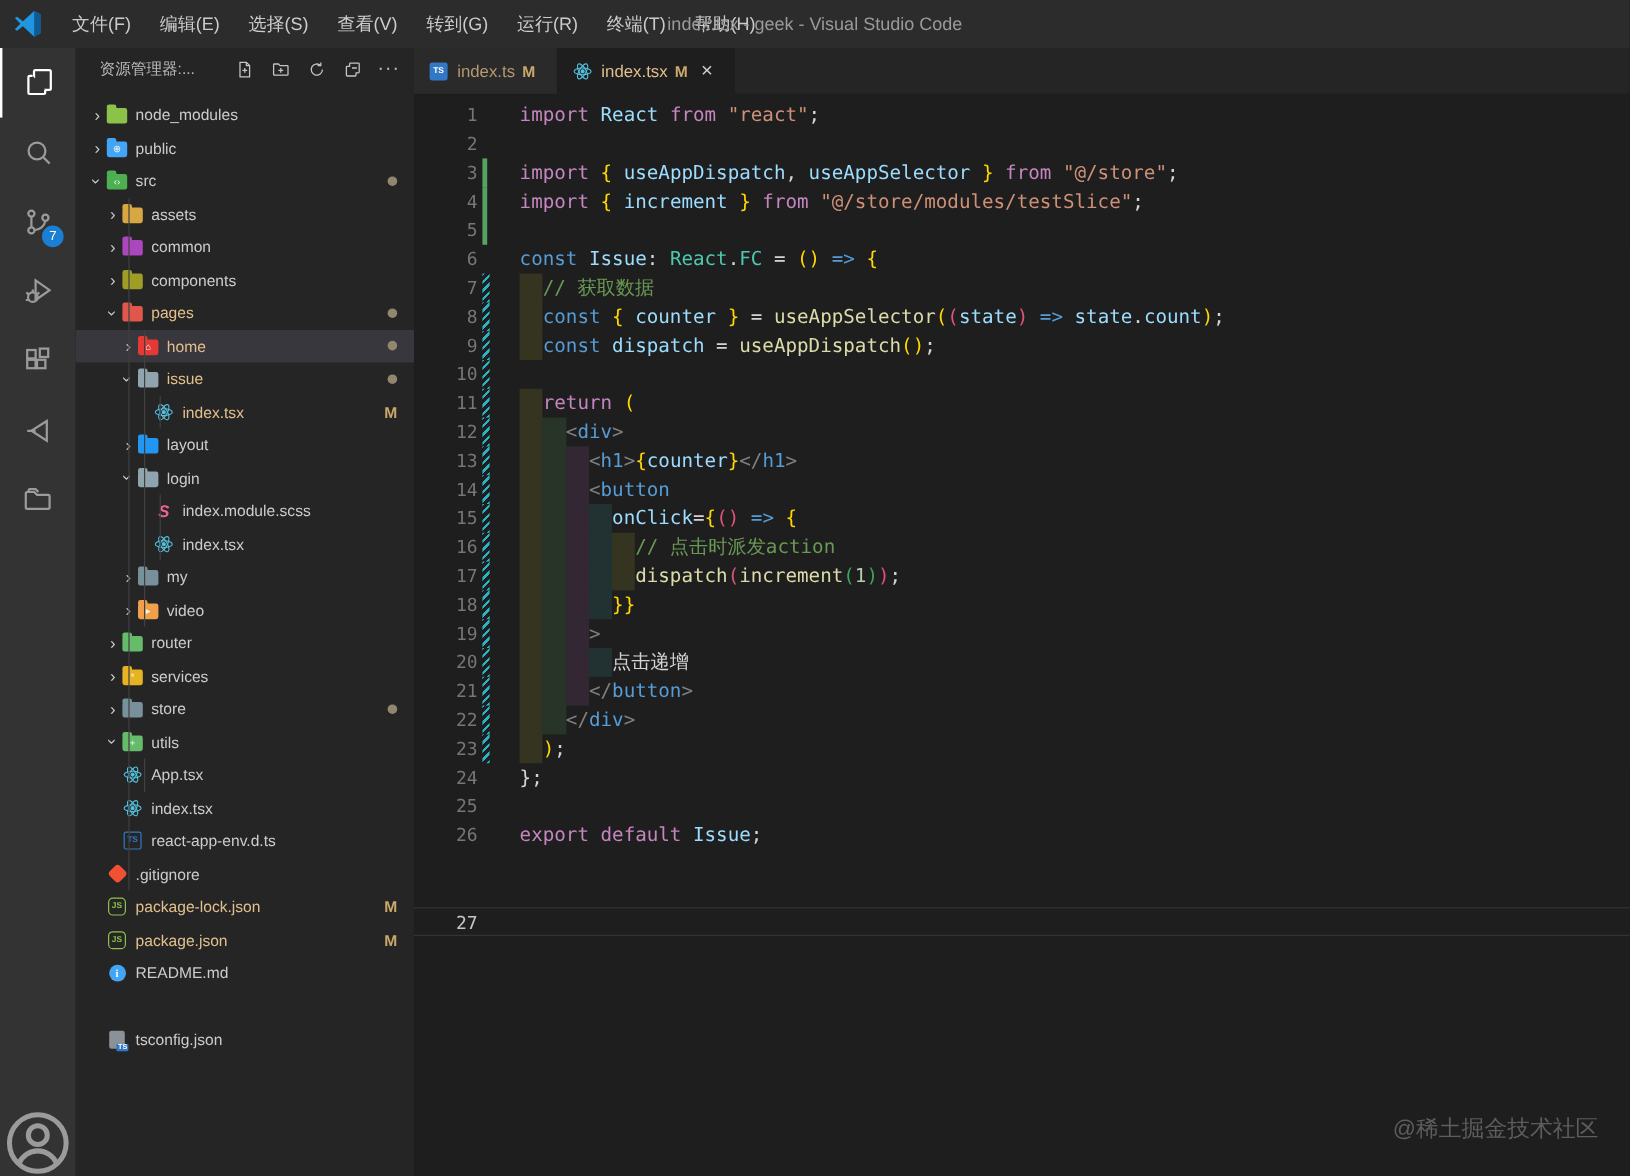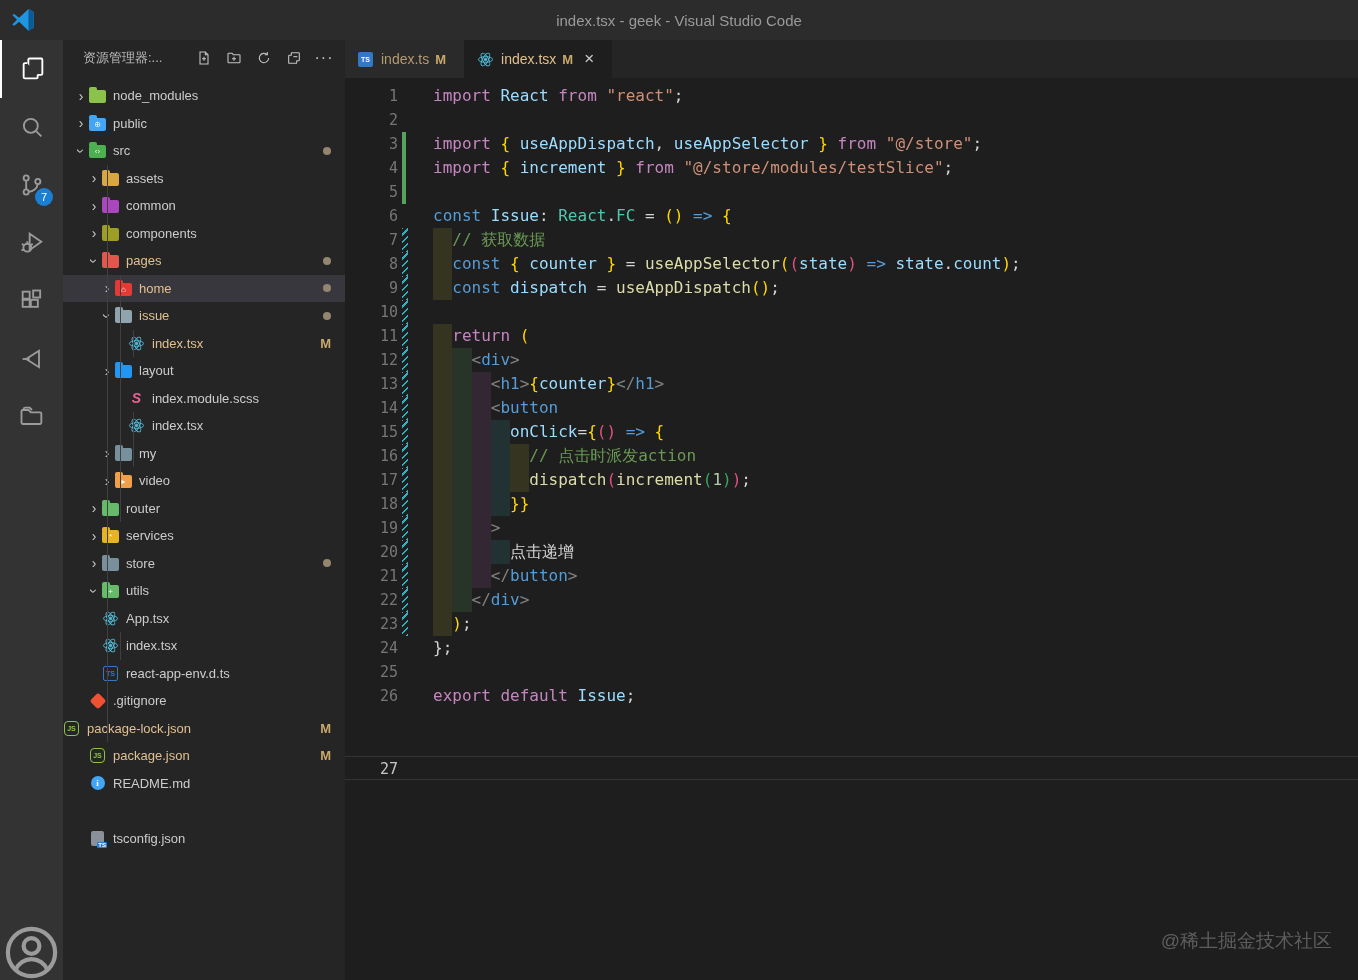--- a/index.html
+++ b/index.html
@@ -72,20 +72,30 @@
   .watermark { position:absolute; right:26px; bottom:26px; color:#5d5d5d; font-size:19px; z-index:5; }
 </style>
 </head>
 <body>
 
 <div class="titlebar">
   <svg class="vscode-logo" viewBox="0 0 100 100">
     <path fill="#2196e0" d="M71 8 L35 41 L16 27 L9 31 L27 49 L9 67 L16 72 L35 57 L71 91 L91 80 L91 19 Z"></path>
     <path fill="#0d5a96" d="M71 8 L71 91 L91 80 L91 19 Z"></path>
   </svg>
+  <div class="menus" id="menus">
+      <div class="menu-item">文件(F)</div>
+      <div class="menu-item">编辑(E)</div>
+      <div class="menu-item">选择(S)</div>
+      <div class="menu-item">查看(V)</div>
+      <div class="menu-item">转到(G)</div>
+      <div class="menu-item">运行(R)</div>
+      <div class="menu-item">终端(T)</div>
+      <div class="menu-item">帮助(H)</div>
+    </div>
   <div class="window-title">index.tsx - geek - Visual Studio Code</div>
 </div>
 
 <div class="activitybar" id="activitybar">
     <div class="act-icon active">
       <svg viewBox="0 0 24 24" fill="none" stroke="currentColor" stroke-width="1.6">
         <rect x="8" y="3" width="12" height="14" rx="1"></rect>
         <path d="M16 17 v2 a1 1 0 0 1 -1 1 H5 a1 1 0 0 1 -1 -1 V8 a1 1 0 0 1 1 -1 h2" fill="#333333"></path>
       </svg>
     </div>
@@ -252,20 +262,26 @@
         <span class="tree-label mod">index.tsx</span>
         <span class="spacer"></span>
         <span class="mbadge">M</span>
       </div>
       <div class="tree-row" style="padding-left: 36px; justify-content: flex-end;">
         <span class="chev">›</span>
         <span class="folder" style="background: rgb(33, 150, 243);"></span>
         <span class="tree-label">layout</span>
         <span class="spacer"></span>
       </div>
+      <div class="tree-row" style="padding-left: 36px;">
+        <span class="chev open">›</span>
+        <span class="folder" style="background: rgb(144, 164, 174);"></span>
+        <span class="tree-label">login</span>
+        <span class="spacer"></span>
+      </div>
       <div class="tree-row" style="padding-left: 65px;">
         <span class="fi">
           <span class="scss-s">S</span>
         </span>
         <span class="tree-label">index.module.scss</span>
         <span class="spacer"></span>
       </div>
       <div class="tree-row" style="padding-left: 65px;">
         <span class="fi">
           <svg viewBox="0 0 24 24" fill="none" stroke="#53C1DE" stroke-width="1.3">
@@ -352,21 +368,21 @@
         <span class="tree-label">react-app-env.d.ts</span>
         <span class="spacer"></span>
       </div>
       <div class="tree-row" style="padding-left: 26px;">
         <span class="fi">
           <span class="git-d"></span>
         </span>
         <span class="tree-label">.gitignore</span>
         <span class="spacer"></span>
       </div>
-      <div class="tree-row" style="">
+      <div class="tree-row" style="padding-left: 26px;">
         <span class="fi">
           <span class="node-sq">JS</span>
         </span>
         <span class="tree-label mod">package-lock.json</span>
         <span class="spacer"></span>
         <span class="mbadge">M</span>
       </div>
       <div class="tree-row" style="padding-left: 26px;">
         <span class="fi">
           <span class="node-sq">JS</span>

